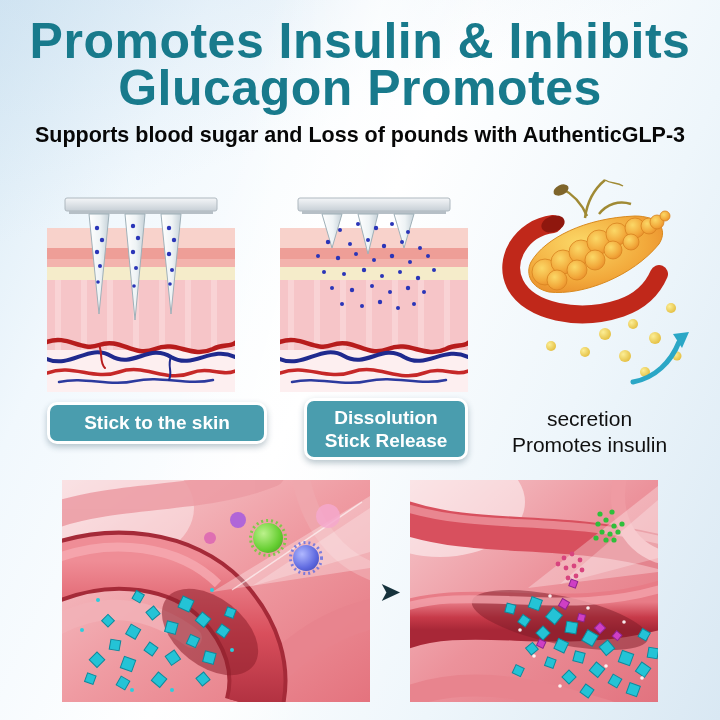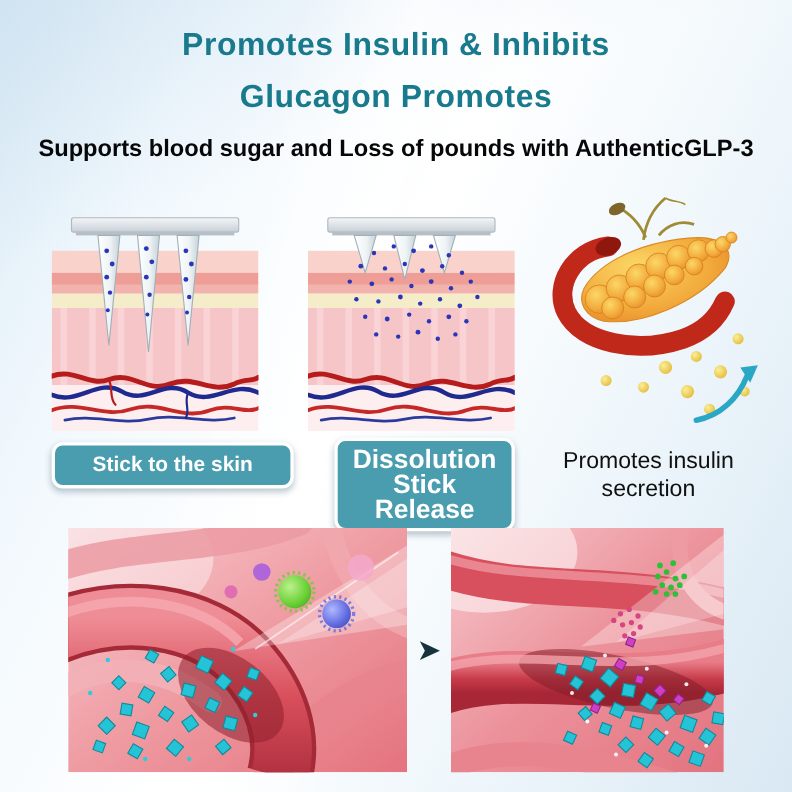--- a/index.html
+++ b/index.html
@@ -7,39 +7,39 @@
   .page {
     position: relative; width: 720px; height: 720px; overflow: hidden;
     background: linear-gradient(115deg, #d9eaf5 0%, #f1f8fd 20%, #ffffff 46%, #eef6fb 72%, #d9e8f3 100%);
   }
   .sheen { position:absolute; inset:0; pointer-events:none;
     background:
       linear-gradient(105deg, rgba(255,255,255,0) 30%, rgba(255,255,255,.65) 42%, rgba(255,255,255,0) 55%),
       linear-gradient(160deg, rgba(190,215,235,.35) 0%, rgba(255,255,255,0) 25%);
   }
   .header { position: absolute; top: 18px; left: 0; width: 100%; text-align: center; }
-  .title { color: var(--title, #187a8c); font-weight: 800; font-size: 29px; line-height: 47px; letter-spacing: .5px; }
+  .title { color: var(--title, #187a8c); font-weight: 800; font-size: 50px; line-height: 47px; letter-spacing: .5px; }
   .title span { display: block; }
   .subtitle { margin-top: 11px; font-size: 21.5px; font-weight: 600; color: #070707; }
   figure { margin: 0; }
   .panel { position: absolute; }
   .panel-1 { left: 47px;  top: 194px; width: 220px; }
   .panel-2 { left: 280px; top: 194px; width: 188px; }
   .panel-3 { left: 487px; top: 176px; width: 205px; }
   .panel svg { display: block; }
   .badge {
     background: var(--badge_bg, #4a9dae);
     border: 3px solid var(--badge_border, #ffffff);
     border-radius: 10px;
     color: var(--badge_text, #ffffff);
     font-weight: 700; text-align: center;
     box-shadow: 0 3px 6px rgba(30,70,90,.3);
   }
   .badge-1 { margin-top: 10px; font-size: 19px; padding: 7px 2px; }
-  .badge-2 { margin-top: 6px; font-size: 24px; line-height: 23px; padding: 5px 2px; margin-left: 24px; }
+  .badge-2 { margin-top: 6px; font-size: 19px; line-height: 23px; padding: 5px 2px; margin-left: 24px; }
   .badge span { display: block; }
   .pan-caption { margin-top: 12px; text-align: center; font-size: 21px; line-height: 26px; font-weight: 500; color: var(--caption_text, #101010); }
   .pan-caption span { display: block; }
   .bottom { position: absolute; left: 62px; top: 480px; width: 596px; height: 222px; display: flex; align-items: center; }
   .bottom svg { display: block; flex: 0 0 auto; }
   .arrow-gap { flex: 0 0 40px; text-align: center; font-family: "DejaVu Sans", sans-serif;
     font-size: 27px; font-weight: 700; color: var(--arrow, #16323c); }
 </style>
 </head>
 <body>
@@ -255,22 +255,22 @@
         <circle cx="184" cy="132" r="5" fill="url(#ydot)"></circle>
           <circle cx="158" cy="196" r="5" fill="url(#ydot)"></circle>
         <circle cx="190" cy="180" r="4.5" fill="url(#ydot)"></circle>
       </g>
       <g>
         <path d="M146,206 C168,202 184,186 192,166" fill="none" stroke="#2ba7c6" stroke-width="5" stroke-linecap="round"></path>
         <polygon points="186,158 202,156 195,172" fill="#2ba7c6"></polygon>
       </g>
     </svg>
     <figcaption class="pan-caption">
+      <span>secretion</span>
       <span>Promotes insulin</span>
-      <span>secretion</span>
     </figcaption>
   </figure>
 
   <section class="bottom">
     <svg width="308" height="222" viewBox="0 0 308 222">
       <defs>
         <linearGradient id="blBg" x1="0" y1="0" x2="1" y2="1">
           <stop offset="0" stop-color="#f7ced2"></stop>
             <stop offset="0.5" stop-color="#ef9ba2"></stop>
             <stop offset="1" stop-color="#e4737e"></stop>

